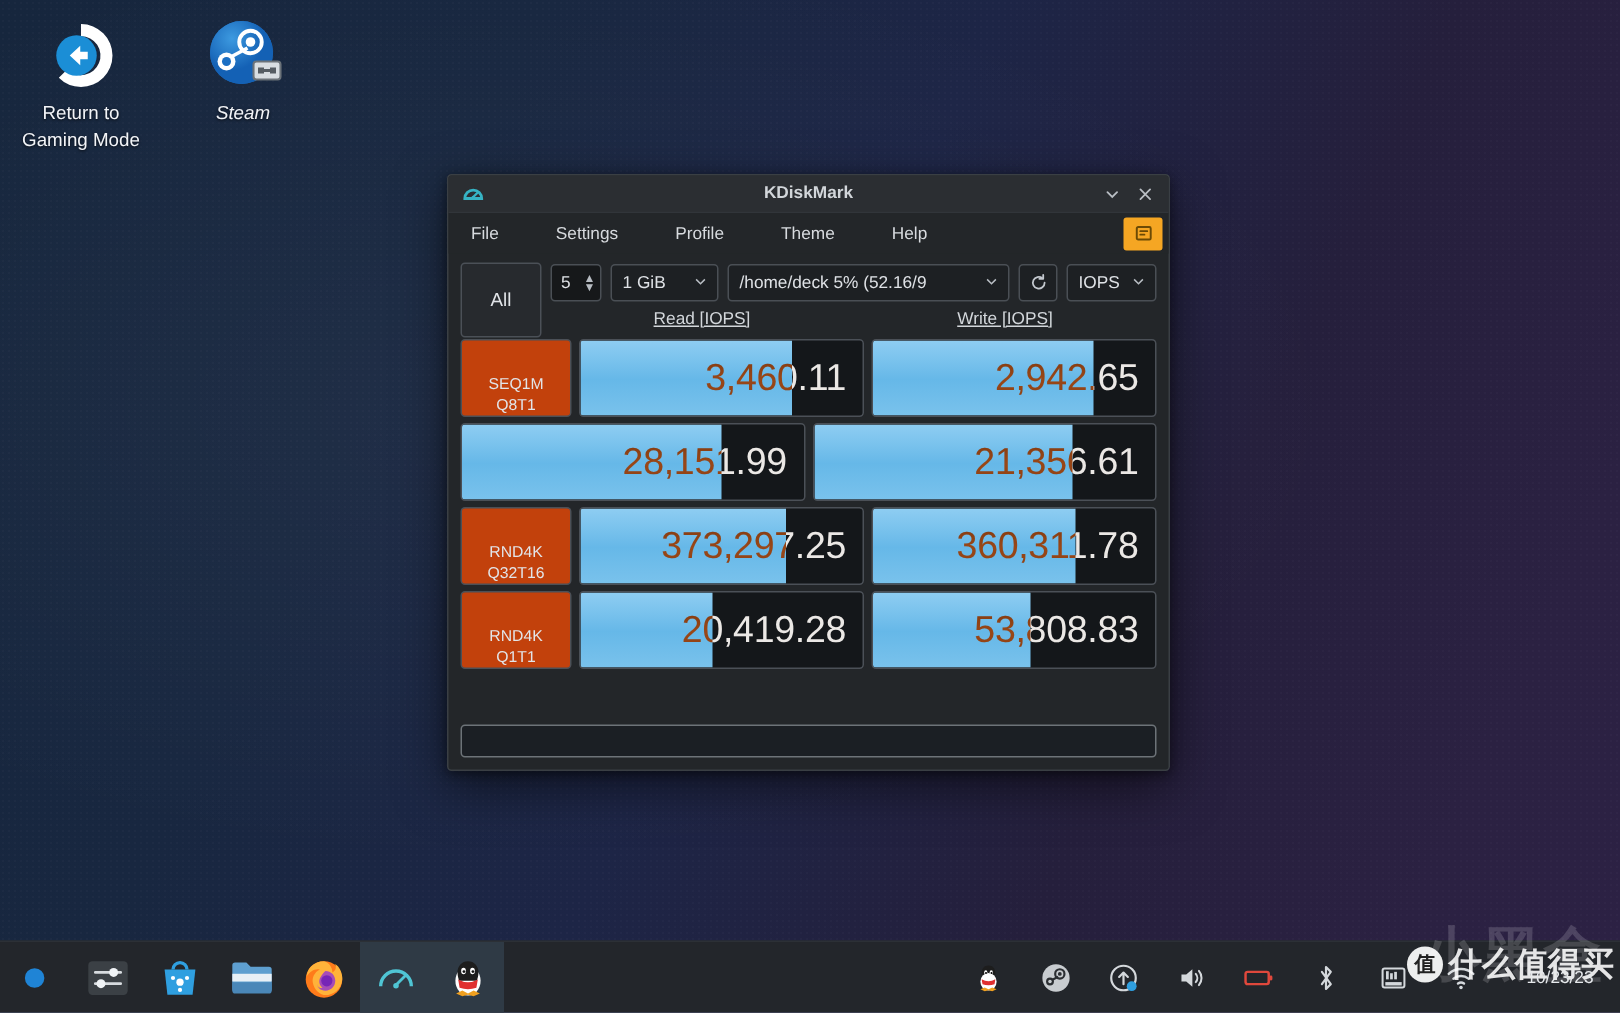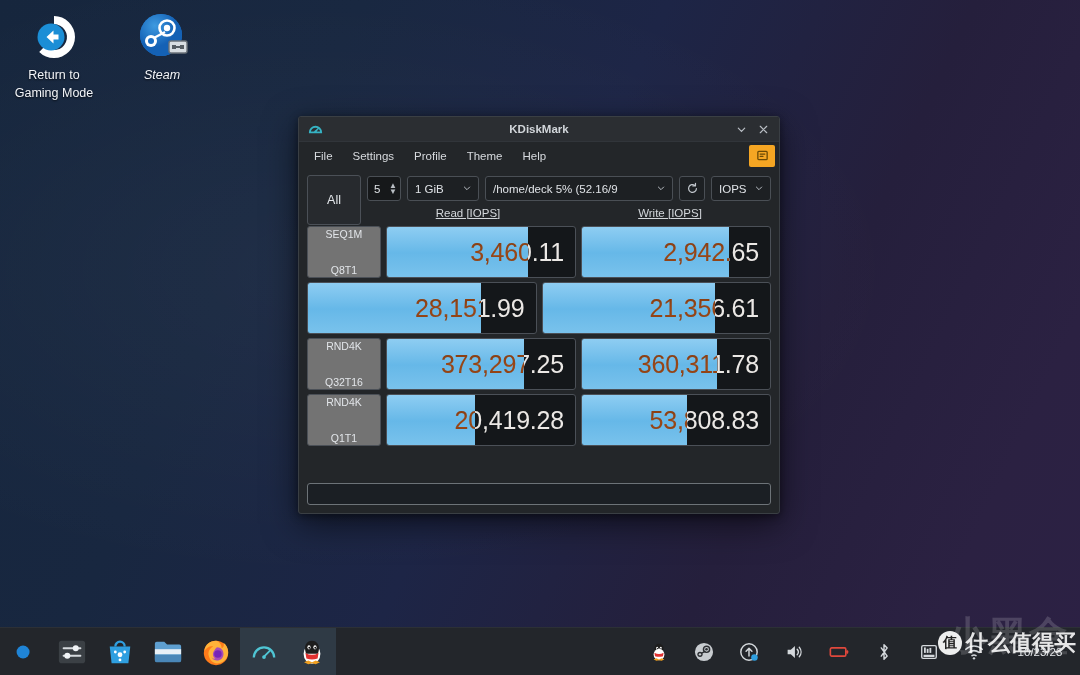--- a/index.html
+++ b/index.html
@@ -67,21 +67,21 @@
   .titlebar .t-title {
     position: absolute; left: 0; right: 0; text-align: center;
     font-size: 11.5px; color: #d2d6da; font-weight: bold; pointer-events: none;
   }
   .titlebar .t-btns { margin-left: auto; display: flex; gap: 2px; padding-right: 6px; z-index: 2; }
   .t-btn { width: 20px; height: 20px; display:flex; align-items:center; justify-content:center;
            color:#b9bec4; cursor: pointer; border-radius: 2px; }
 
   .menubar {
     height: 27px; display: flex; align-items: center;
-    padding-left: 6px; gap: 2px;
+    padding-left: 6px; gap: 20px;
     background: #232629;
     position: relative;
   }
   .menu-item { font-size: 11.5px; padding: 4px 9px; color: #d7dade; cursor: pointer; border-radius: 2px; }
   .menu-spacer { flex: 1; }
   #donate-button {
     width: 26px; height: 22px; margin-right: 4px;
     background: #f5a623; border-radius: 2px;
     display:flex; align-items:center; justify-content:center; cursor:pointer;
   }
@@ -114,22 +114,22 @@
   .toolrow { display: flex; }
   .toolrow .right { flex: 1; }
 
   .colheads { display: flex; height: 20px; align-items: center; margin-top: 1px; }
   .colhead { flex: 1; text-align: center; font-size: 11.5px; color: #d3d7db; text-decoration: underline; }
 
   .grid { flex: 1; display: flex; flex-direction: column; gap: 4px; margin-top: 1px; }
   .grow { display: flex; gap: 5px; height: 52px; }
   .rowlabel {
     width: 74px; border: 1px solid #4b5057; border-radius: 3px;
-    background: #737373; color: #e2e5e9;
-    display: flex; flex-direction: column; align-items: center; justify-content: space-between;
+    background: #c2410c; color: #e2e5e9;
+    display: flex; flex-direction: column; align-items: center; justify-content: flex-end;
     font-size: 10.5px; line-height: 14px; cursor: pointer; text-align:center;
   }
   .cell {
     flex: 1; position: relative; border: 1px solid #4b5057; border-radius: 3px;
     background: #14171a; overflow: hidden;
     display: flex; align-items: center; justify-content: flex-end;
   }
   .cell .bar {
     position: absolute; left: 0; top: 0; bottom: 0;
     background: linear-gradient(180deg, #8ecdf2 0%, #66b8e8 52%, #79c2ec 100%);

